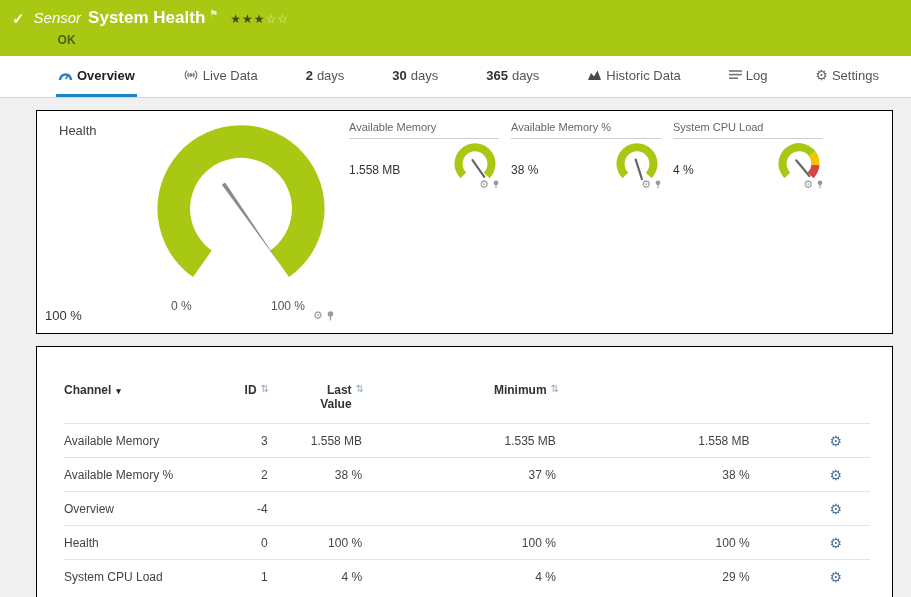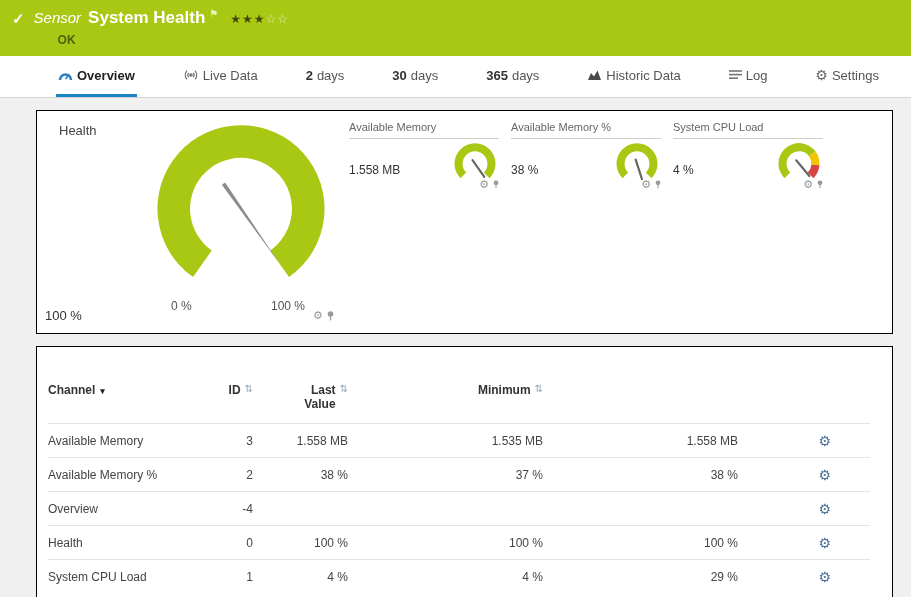--- a/index.html
+++ b/index.html
@@ -49,21 +49,21 @@
   .minis{position:absolute;left:312px;top:10px;display:flex;gap:12px;}
   .mini{width:150px;position:relative;}
   .mini-title{font-size:11px;color:#666;padding-bottom:5px;border-bottom:1px solid #cfcfcf;white-space:nowrap;}
   .mini-body{display:flex;justify-content:space-between;}
   .mini-value{font-size:12px;color:#333;margin-top:24px;white-space:nowrap;}
   .mini-right{display:flex;flex-direction:column;align-items:flex-end;}
   .mini-gauge{margin-top:2px;}
   .mini-icons{display:flex;gap:4px;align-items:center;margin-top:-3px;}
 
   
-  .tbl{padding:36px 22px 0 11px;}
+  .tbl{padding:36px 22px 0 11px;margin-left:16px;}
   .thead,.trow{display:flex;}
   .thead{font-size:12px;color:#333;font-weight:bold;padding-bottom:12px;align-items:flex-start;}
   .trow{height:33px;border-top:1px solid #e4e4e4;font-size:12px;color:#444;align-items:center;}
   .c-channel{width:140px;text-align:left;}
   .c-id{width:65px;text-align:right;}
   .c-last{width:95px;text-align:right;}
   .c-min{width:195px;text-align:right;}
   .c-max{width:195px;text-align:right;}
   .c-act{width:121px;text-align:right;padding-right:28px;box-sizing:border-box;}
   .sort{color:#8fa6bd;font-size:10px;margin-left:4px;font-weight:normal;vertical-align:top;}

